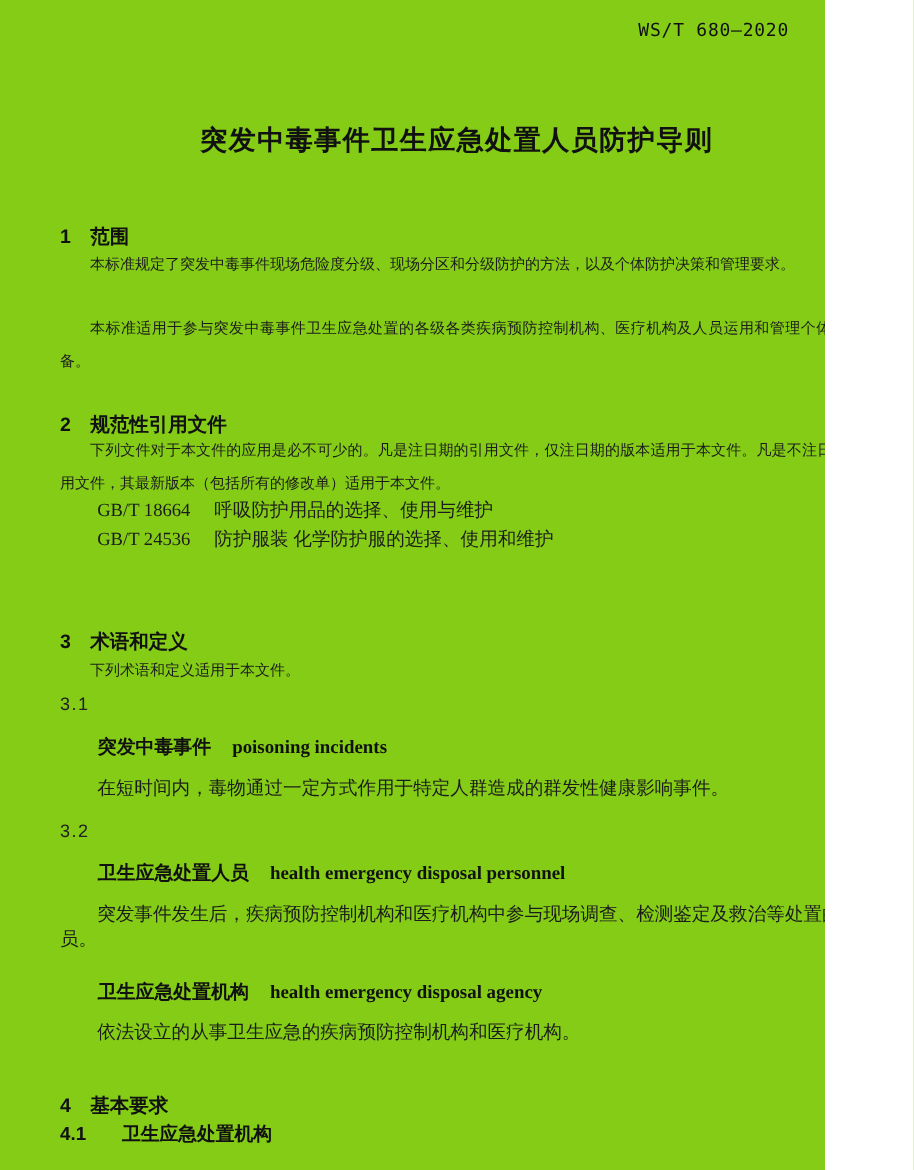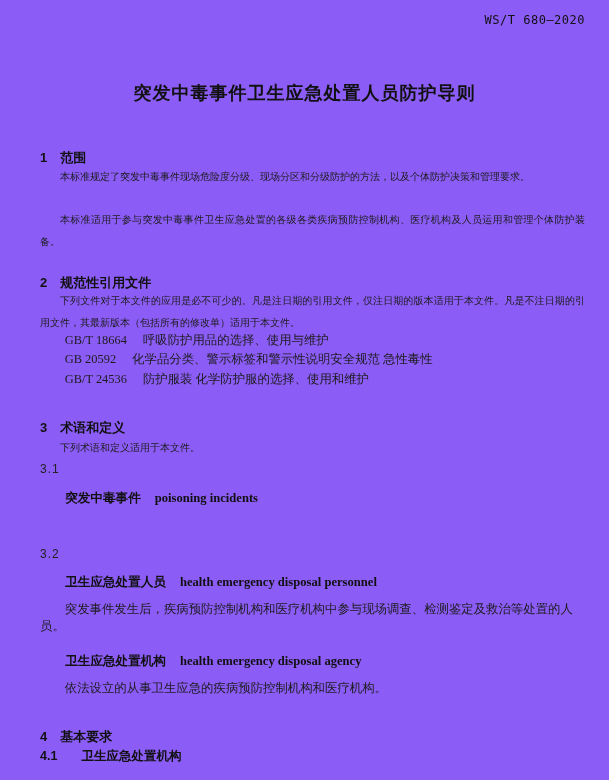--- a/index.html
+++ b/index.html
@@ -1,19 +1,19 @@
 <!DOCTYPE html>
 <html><head>
 <meta charset="utf-8">
 <style>
   html, body { margin:0; padding:0; background:#ffffff; }
   .page {
     position:relative;
-    width:609px; height:780px;
-    background:#8b5cf6;
+    width:550px; height:780px;
+    background:#84cc16;
     color:#1c1c1c;
     overflow:hidden;
     font-family:"Liberation Serif","DejaVu Serif",serif;
   }
   .abs { position:absolute; left:40px; width:545px; }
 
   .doc-number {
     position:absolute; top:13px; right:24px;
     font-family:"DejaVu Sans Mono",monospace;
     font-size:12px; letter-spacing:0.5px; color:#111;
@@ -72,36 +72,34 @@
 
   <div class="abs sec-heading" style="top:259px;">
     <span class="sec-num">2</span><span>规范性引用文件</span>
   </div>
   <div class="abs para" style="top:290px;">下列文件对于本文件的应用是必不可少的。凡是注日期的引用文件，仅注日期的版本适用于本文件。凡是不注日期的引用文件，其最新版本（包括所有的修改单）适用于本文件。</div>
   <div class="abs refs" style="top:331px;">
     <div class="ref-line">
       <span class="ref-code">GB/T 18664</span><span>呼吸防护用品的选择、使用与维护</span>
     </div>
     <div class="ref-line">
-      <span class="ref-code">GB 20592</span><span>化学品分类、警示标签和警示性说明安全规范 急性毒性</span>
-    </div>
-    <div class="ref-line">
       <span class="ref-code">GB/T 24536</span><span>防护服装 化学防护服的选择、使用和维护</span>
     </div>
   </div>
 
   <div class="abs sec-heading" style="top:404px;">
     <span class="sec-num">3</span><span>术语和定义</span>
   </div>
   <div class="abs para" style="top:437px;">下列术语和定义适用于本文件。</div>
 
   <div class="abs term-num" style="top:462px;">3.1</div>
   <div class="abs term-line" style="top:490px;">
     <span class="term-zh">突发中毒事件</span><span class="term-en">poisoning incidents</span>
   </div>
+  <div class="abs term-def" style="top:517px;">在短时间内，毒物通过一定方式作用于特定人群造成的群发性健康影响事件。</div>
 
   <div class="abs term-num" style="top:547px;">3.2</div>
   <div class="abs term-line" style="top:574px;">
     <span class="term-zh">卫生应急处置人员</span><span class="term-en">health emergency disposal personnel</span>
   </div>
   <div class="abs term-def" style="top:601px;">突发事件发生后，疾病预防控制机构和医疗机构中参与现场调查、检测鉴定及救治等处置的人员。</div>
 
   <div class="abs term-line" style="top:653px;">
     <span class="term-zh">卫生应急处置机构</span><span class="term-en">health emergency disposal agency</span>
   </div>

